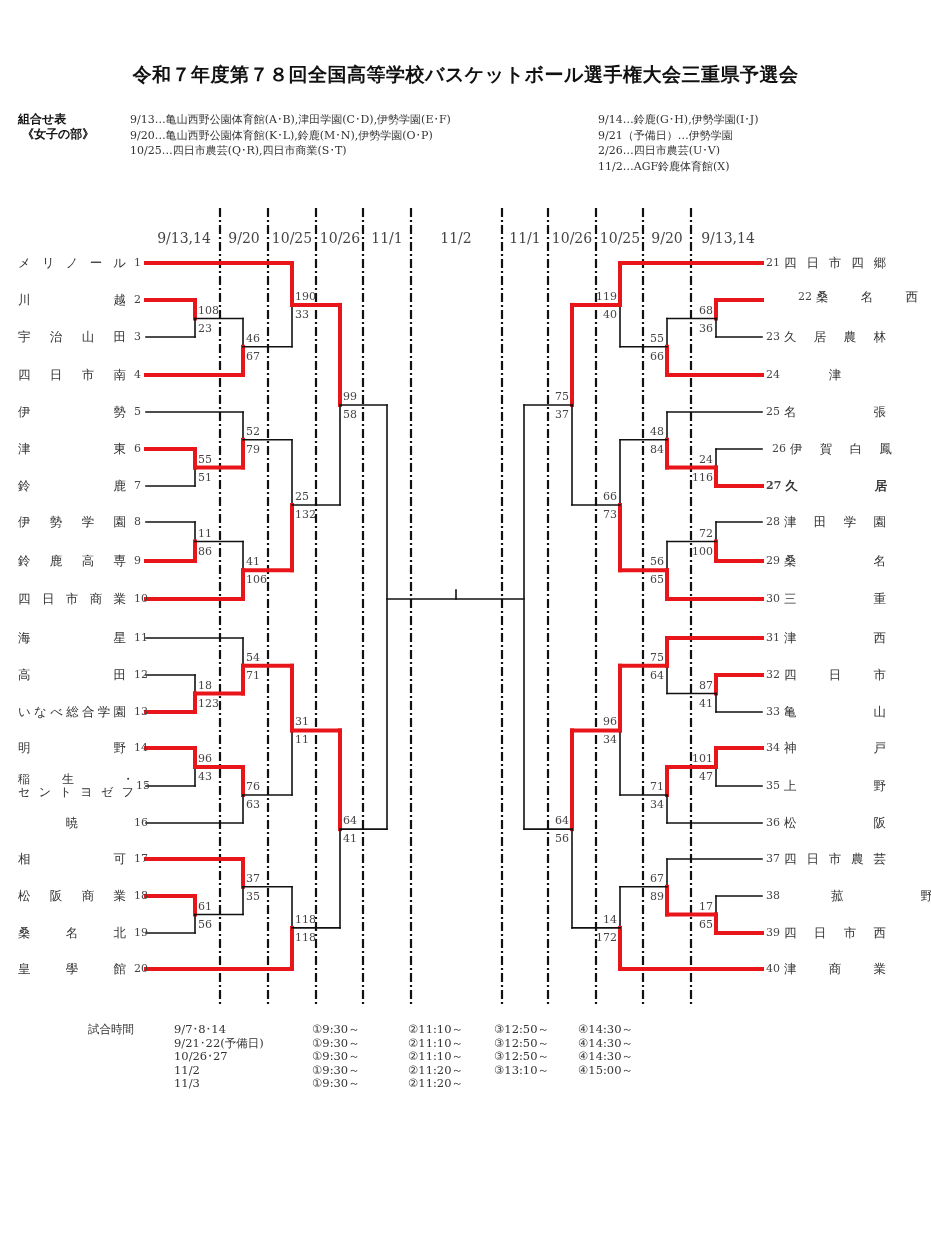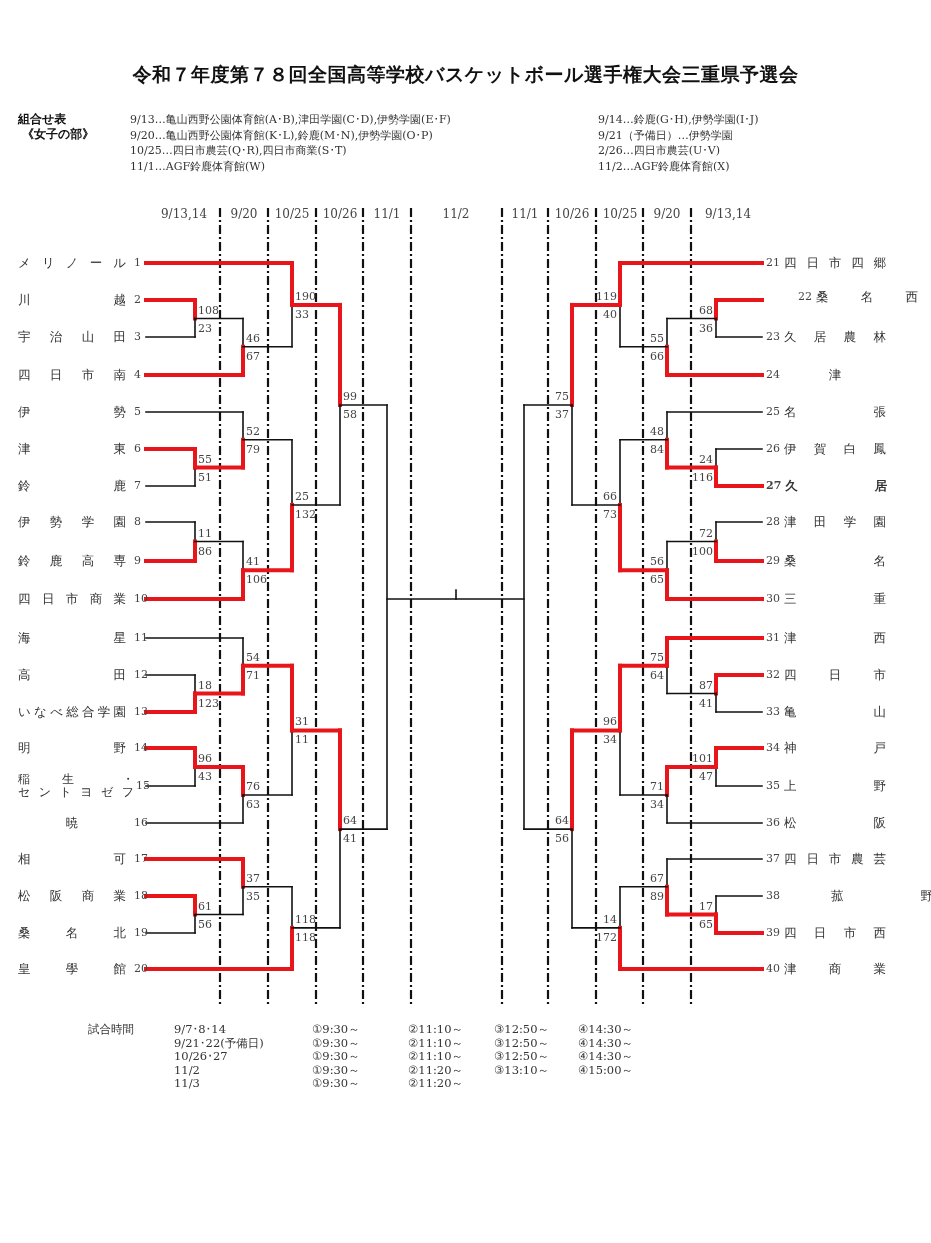--- a/index.html
+++ b/index.html
@@ -6,21 +6,21 @@
   body { width: 931px; height: 1243px; position: relative; overflow: hidden;
          font-family: "DejaVu Serif", "Liberation Serif", serif; color: #222; }
   .title { position: absolute; left: 0; top: 62px; width: 931px; text-align: center;
            font-family: "DejaVu Sans", sans-serif; font-weight: bold; font-size: 19px; letter-spacing: 0.5px; color: #111; }
   .label-block { position: absolute; left: 18px; top: 112px; font-family: "DejaVu Sans", sans-serif;
                  font-weight: bold; font-size: 12px; line-height: 15px; color: #111; }
   .label-block div:nth-child(2) { margin-left: 4px; }
   .venues { position: absolute; top: 112px; font-size: 11px; line-height: 15.5px; color: #333; white-space: nowrap; }
   .venues.left { left: 130px; }
   .venues.right { left: 598px; }
-  .round-label { position: absolute; top: 207px; font-size: 12px; color: #444; transform: translateX(-50%); white-space: nowrap; }
+  .round-label { position: absolute; top: 230px; font-size: 14px; color: #444; transform: translateX(-50%); white-space: nowrap; }
   .team { position: absolute; height: 18px; line-height: 18px; font-size: 12.5px; color: #333; display: flex; align-items: center; }
   .team.left { left: 18px; width: 144px; }
   .team.right { left: 766px; width: 126px; }
   .team .name { display: flex; justify-content: space-between; flex: 1; letter-spacing: 0; }
   .team.left .name { width: 108px; flex: none; }
   .team.right .name { width: 102px; flex: none; margin-left: 4px; }
   .team .name.single { justify-content: center; }
   .team .seed { font-size: 11px; color: #444; }
   .team.left .seed { margin-left: 8px; }
   .team-15-name { font-size: 12px; line-height: 13px; }
@@ -39,21 +39,20 @@
 
 <div class="label-block">
   <div>組合せ表</div>
   <div>《女子の部》</div>
 </div>
 
 <div class="venues left">
   <div>9/13…亀山西野公園体育館(A･B),津田学園(C･D),伊勢学園(E･F)</div>
   <div>9/20…亀山西野公園体育館(K･L),鈴鹿(M･N),伊勢学園(O･P)</div>
   <div>10/25…四日市農芸(Q･R),四日市商業(S･T)</div>
-  <div>11/1…AGF鈴鹿体育館(W)</div>
 </div>
 <div class="venues right">
   <div>9/14…鈴鹿(G･H),伊勢学園(I･J)</div>
   <div>9/21（予備日）…伊勢学園</div>
   <div>2/26…四日市農芸(U･V)</div>
   <div>11/2…AGF鈴鹿体育館(X)</div>
 </div>
 
 <div class="round-label" style="left:184px">9/13,14</div>
 <div class="round-label" style="left:244px">9/20</div>
@@ -516,21 +515,21 @@
         <span>津</span>
       </span>
     </div>
     <div class="team right" style="top: 403px;">
       <span class="seed">25</span>
       <span class="name">
         <span>名</span>
         <span>張</span>
       </span>
     </div>
-    <div class="team right" style="top: 440px;">
+    <div class="team right" style="top: 440px; margin-left: 6px;">
       <span class="seed">26</span>
       <span class="name">
         <span>伊</span>
         <span>賀</span>
         <span>白</span>
         <span>鳳</span>
       </span>
     </div>
     <div class="team right" style="top: 477px; font-weight: bold;">
       <span class="seed">27</span>

